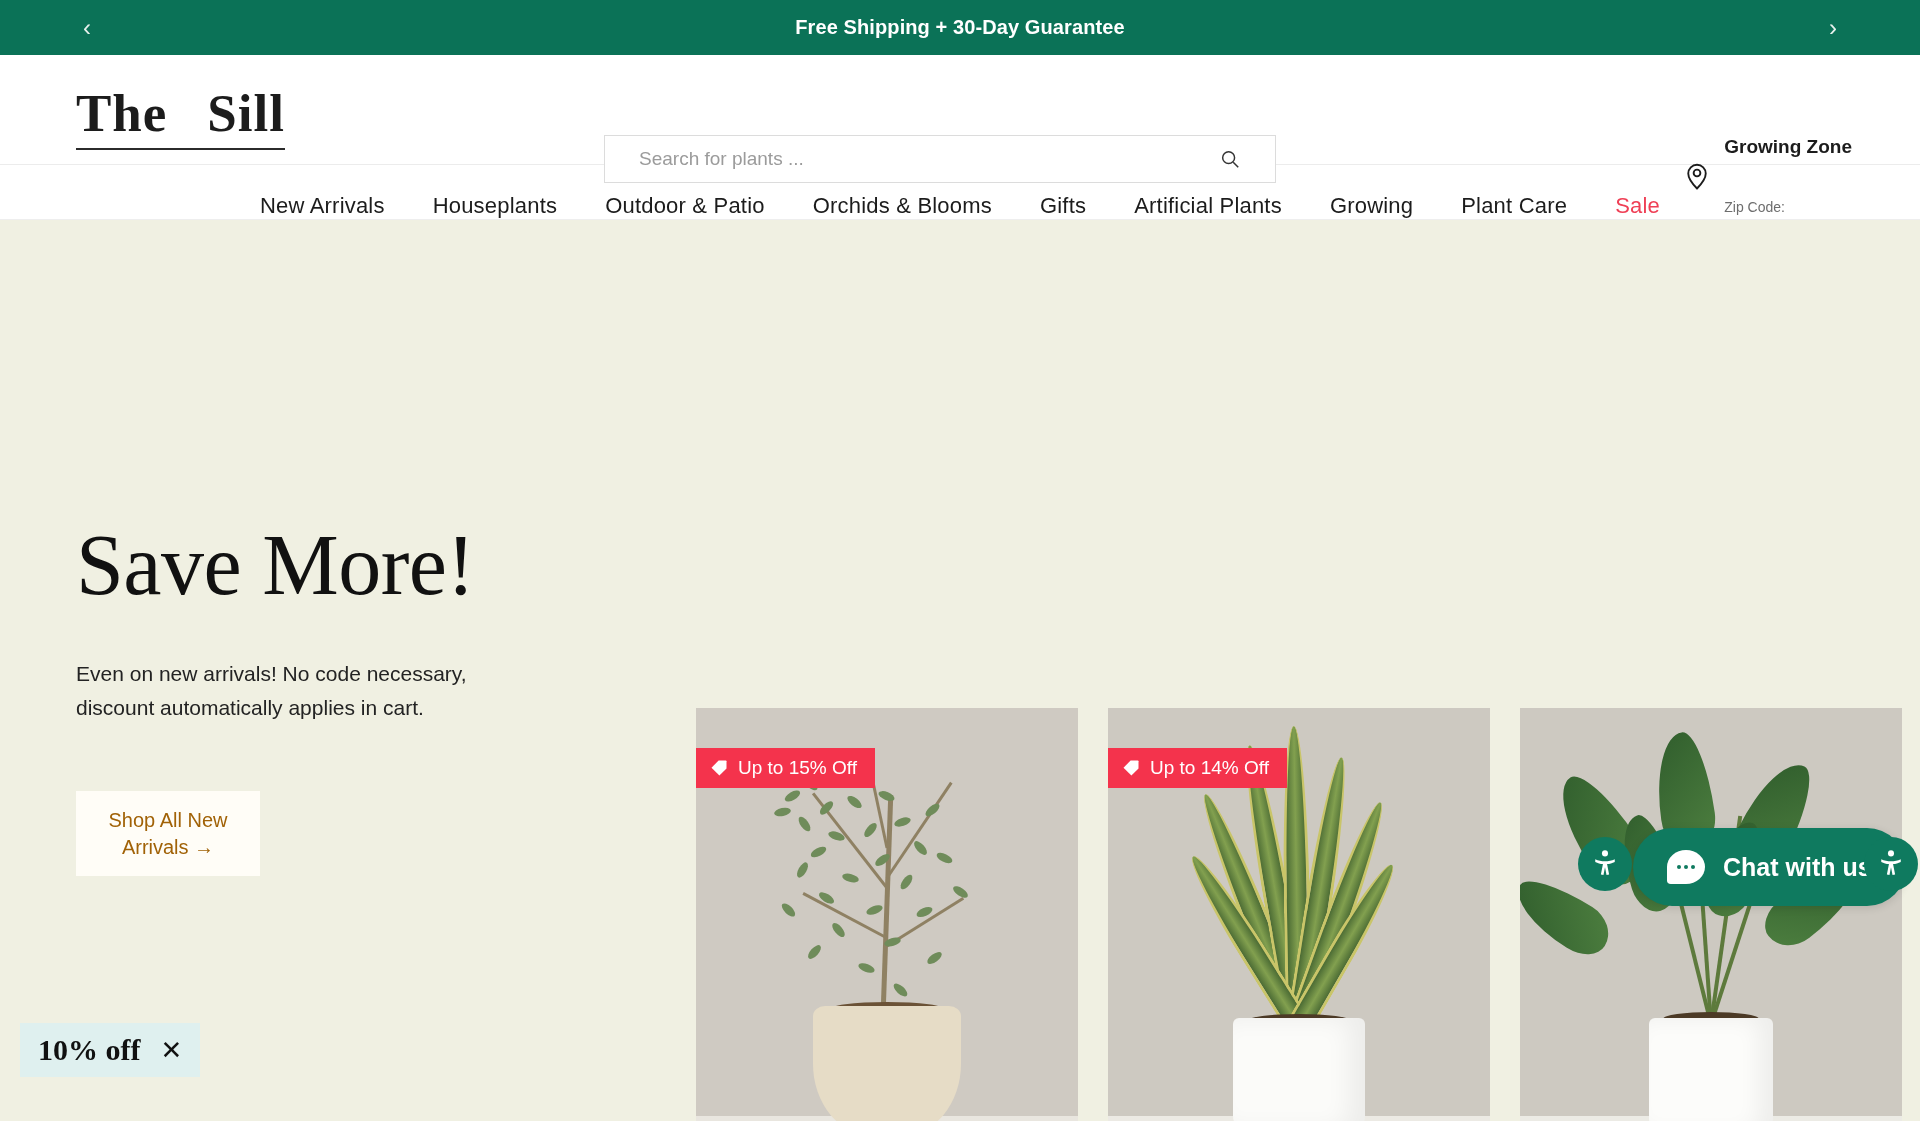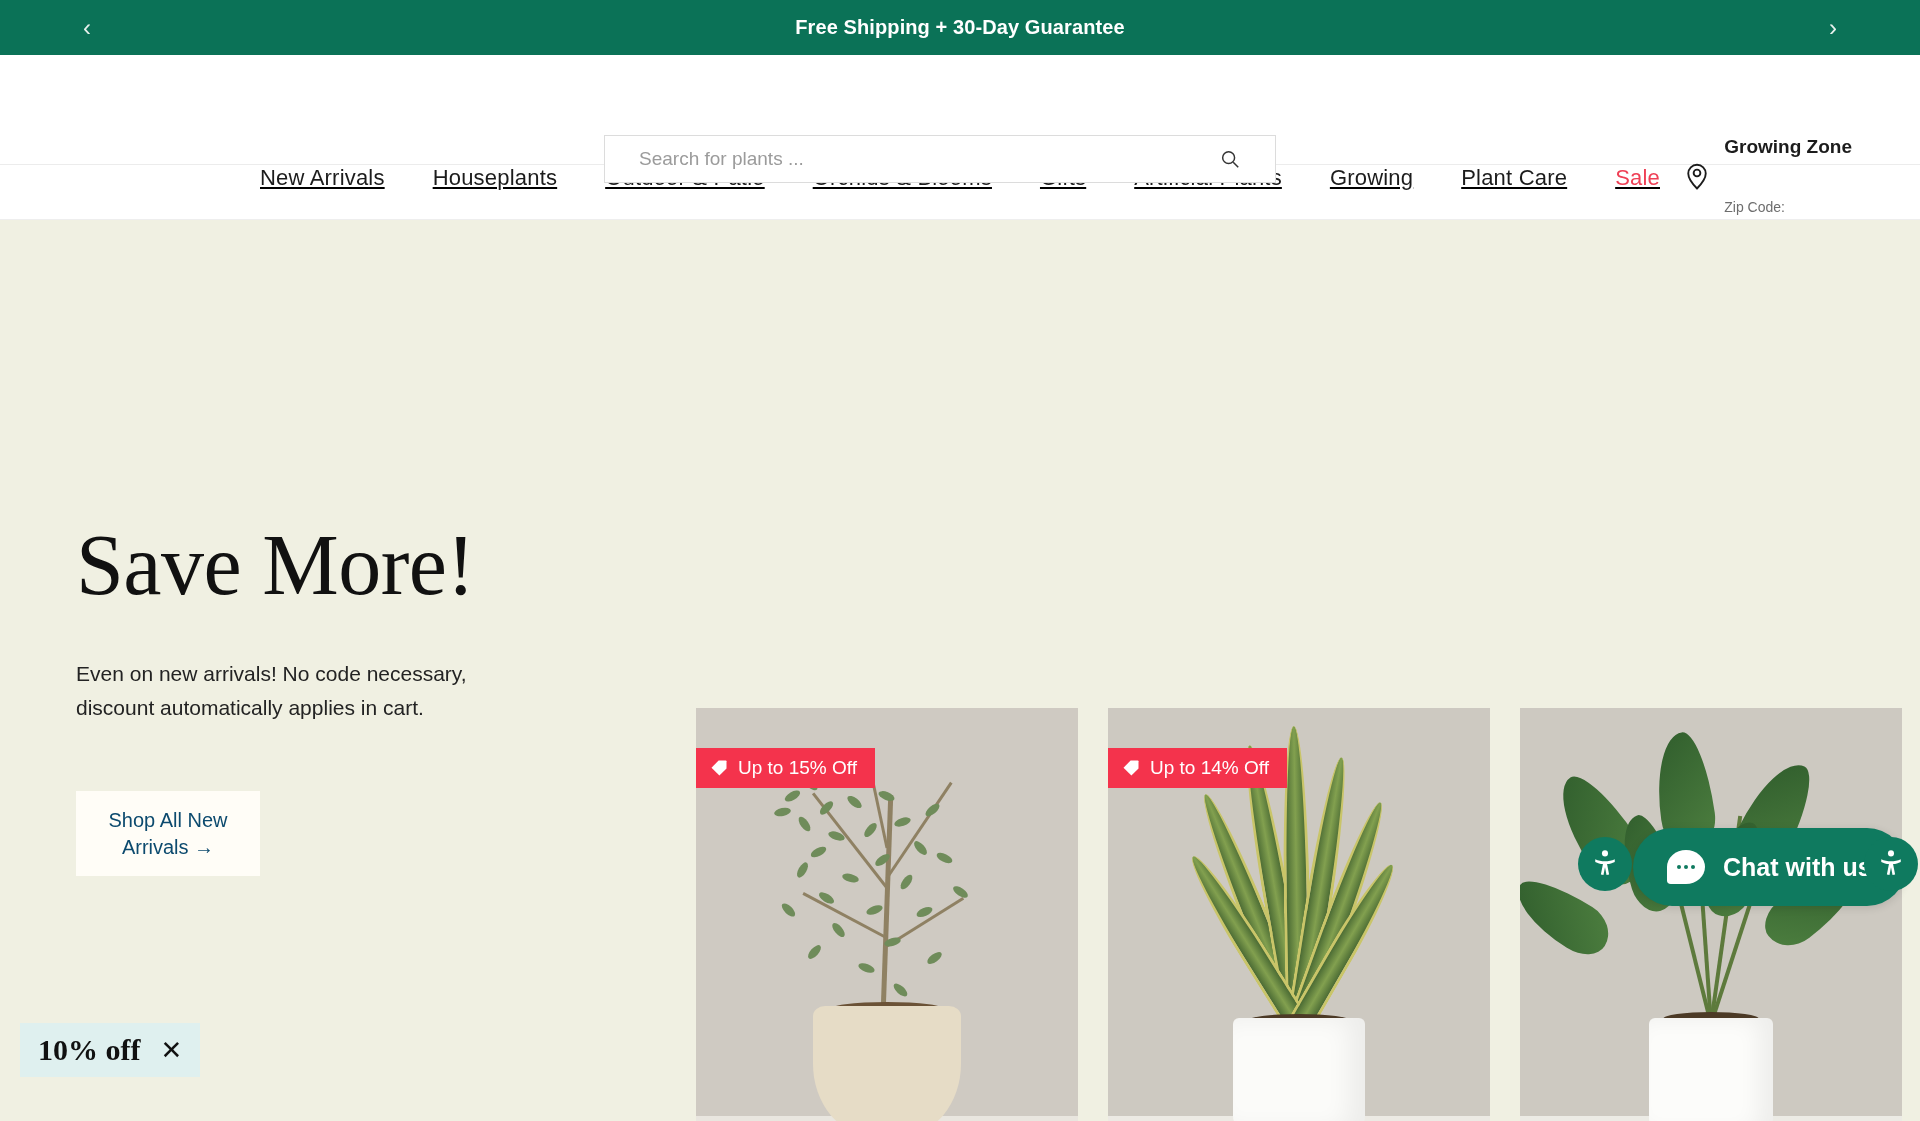--- a/index.html
+++ b/index.html
@@ -54,22 +54,22 @@
     display:flex; align-items:center; gap:34px;flex-direction:column;
   }
   .zone { display:flex; align-items:center; gap:12px; }
   .zone-text { line-height:1.25; }
   .zone-title { font-size:19px; font-weight:700; color:#1c1c1c; }
   .zone-sub { font-size:14px; color:#6d6d6d;margin-top:40px; }
   .hicon { width:30px; height:30px; cursor:pointer; }
 
   
   .nav {
-    height:55px; background:#fff; display:flex; align-items:flex-start;
-    justify-content:center; gap:0; border-bottom:1px solid #eee;text-decoration:underline;
+    height:55px; background:#fff; display:flex; align-items:flex-end;
+    justify-content:center; gap:0; border-bottom:1px solid #eee;
   }
   .nav-item {
     font-size:22px; color:#1c1c1c; padding:0 24px; cursor:pointer;
     white-space:nowrap; letter-spacing:.2px;
   }
   .nav-item.sale { color:#ef4056; }
 
   
   .hero {
     position:relative; height:901px; background:#f0f0e2; overflow:hidden;
@@ -84,21 +84,21 @@
     margin-top:46px; font-size:21px; line-height:1.62; color:#232323;
     max-width:420px;
   }
   .hero-btns { margin-top:66px; display:flex; gap:24px; }
   .btn {
     width:184px; height:85px; display:flex; align-items:center;
     justify-content:center; text-align:center; font-size:20px;
     line-height:1.35; cursor:pointer; padding:0 10px;
   }
   .btn-primary { background:#0b7257; color:#fff; }
-  .btn-secondary { background:#fffdf7; color:#0c4a6e; }
+  .btn-secondary { background:#fffdf7; color:#a16207; }
 
   
   .cards { position:absolute; left:696px; top:488px; display:flex; gap:30px; }
   .card { width:382px; background:#fff; position:relative; }
   .card-img { width:382px; height:500px; position:relative; overflow:hidden; }
   .badge {
     position:absolute; left:0; top:40px; background:#f4334c; color:#fff;
     height:40px; padding:0 18px 0 14px; display:flex; align-items:center;
     gap:10px; font-size:19px; font-weight:500; z-index:3;
   }
@@ -208,20 +208,26 @@
 <div id="page">
 
   <div class="announce">
     <div class="announce-arrow left">‹</div>
     <div class="announce-text">Free Shipping + 30-Day Guarantee</div>
     <div class="announce-arrow right">›</div>
   </div>
 
   <div class="header">
 
+    <div class="logo-wrap">
+      <div class="logo">
+        <span>The</span>
+        <span>Sill</span>
+      </div>
+    </div>
 
     <div class="search-box">
       <input class="search-input" type="text" placeholder="Search for plants ..." style="">
       <svg class="search-icon" viewBox="0 0 24 24" fill="none" stroke="#333" stroke-width="1.6">
         <circle cx="10.5" cy="10.5" r="6.5"></circle>
           <line x1="15.5" y1="15.5" x2="21" y2="21"></line>
       </svg>
     </div>
 
     <div class="header-right">

